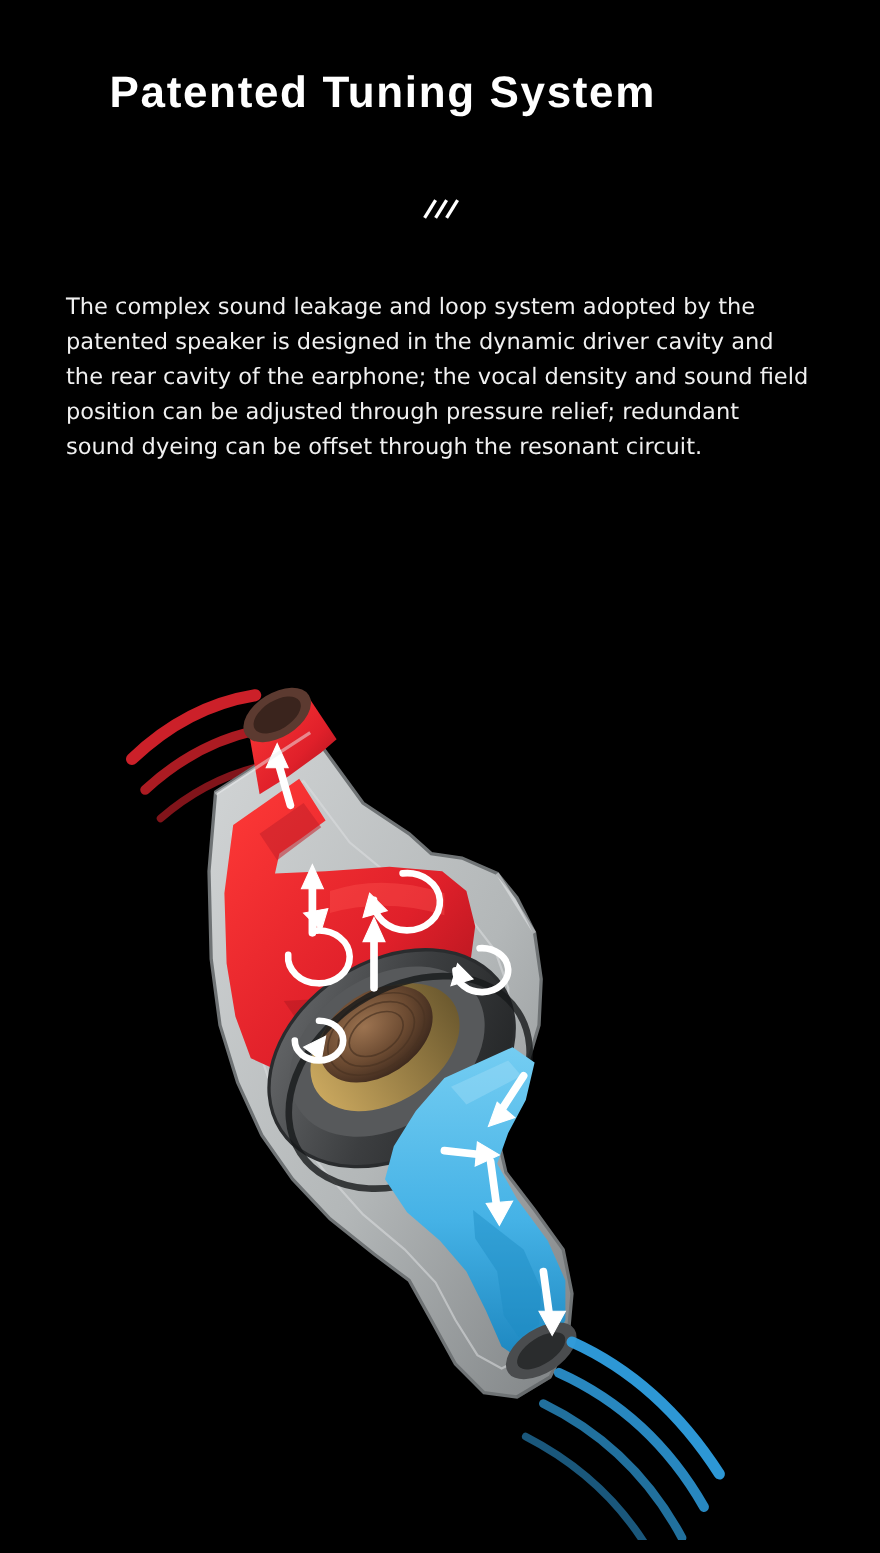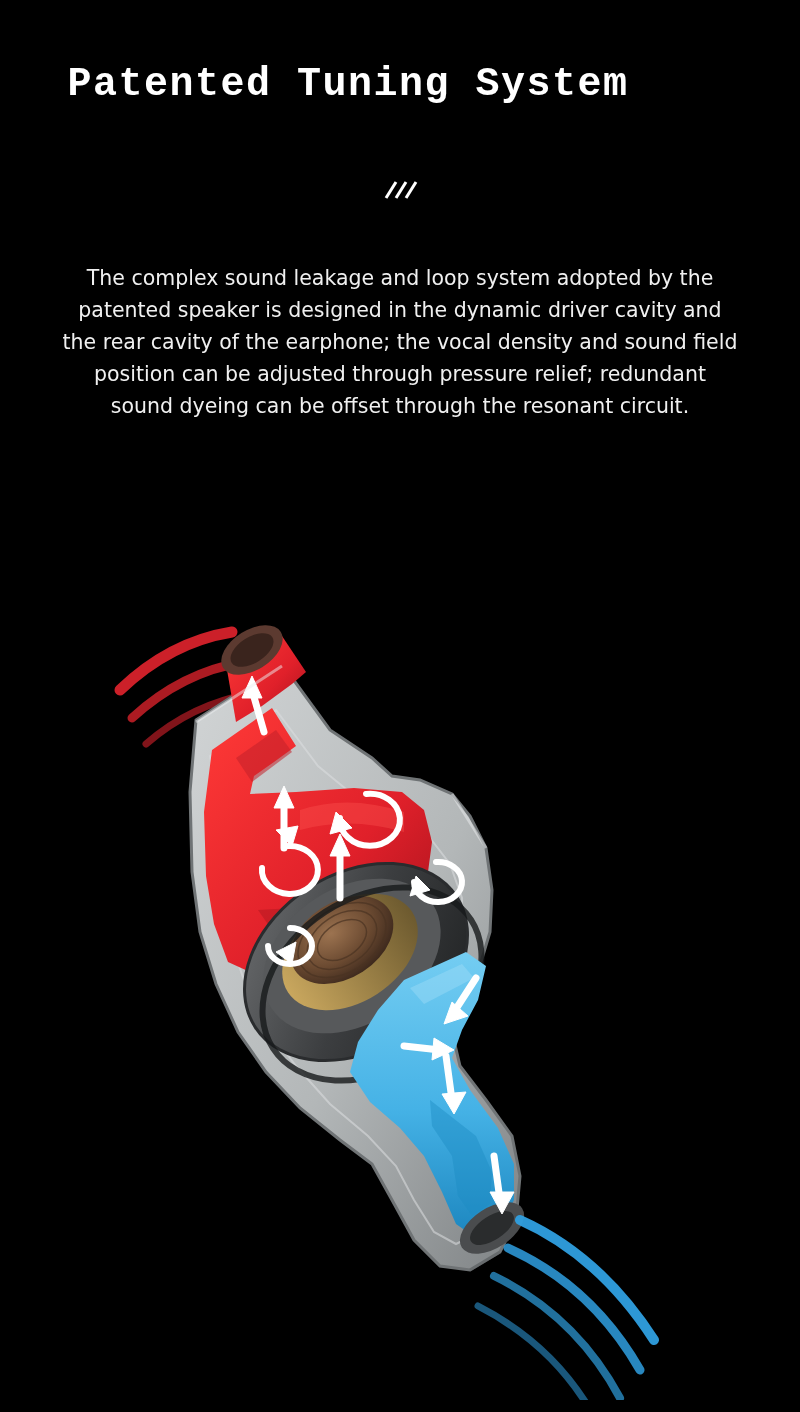--- a/index.html
+++ b/index.html
@@ -19,41 +19,40 @@
     width: 800px;
     height: 1412px;
     background: #000000;
   }
   .title {
     position: absolute;
     top: 62px;
     left: 0;
     width: 696px;
     text-align: center;
-    font-family: Liberation Mono, monospace;
+    font-family: Liberation Sans, sans-serif;
     font-weight: bold;
     font-size: 40px;
     letter-spacing: 1.5px;
     color: #ffffff;
   }
   .divider {
     position: absolute;
     top: 176px;
     left: 0;
     width: 800px;
     text-align: center;
     height: 30px;
   }
   .divider svg { display: block; margin: 0 auto; }
   .body-copy {
     position: absolute;
     top: 262px;
     left: 60px;
     width: 680px;
-    text-align: center;
     font-size: 20.5px;
     line-height: 32px;
     color: #f0f0f0;
     font-family: "DejaVu Sans", sans-serif;
   }
   .diagram-wrap {
     position: absolute;
     top: 580px;
     left: 0;
     width: 800px;

